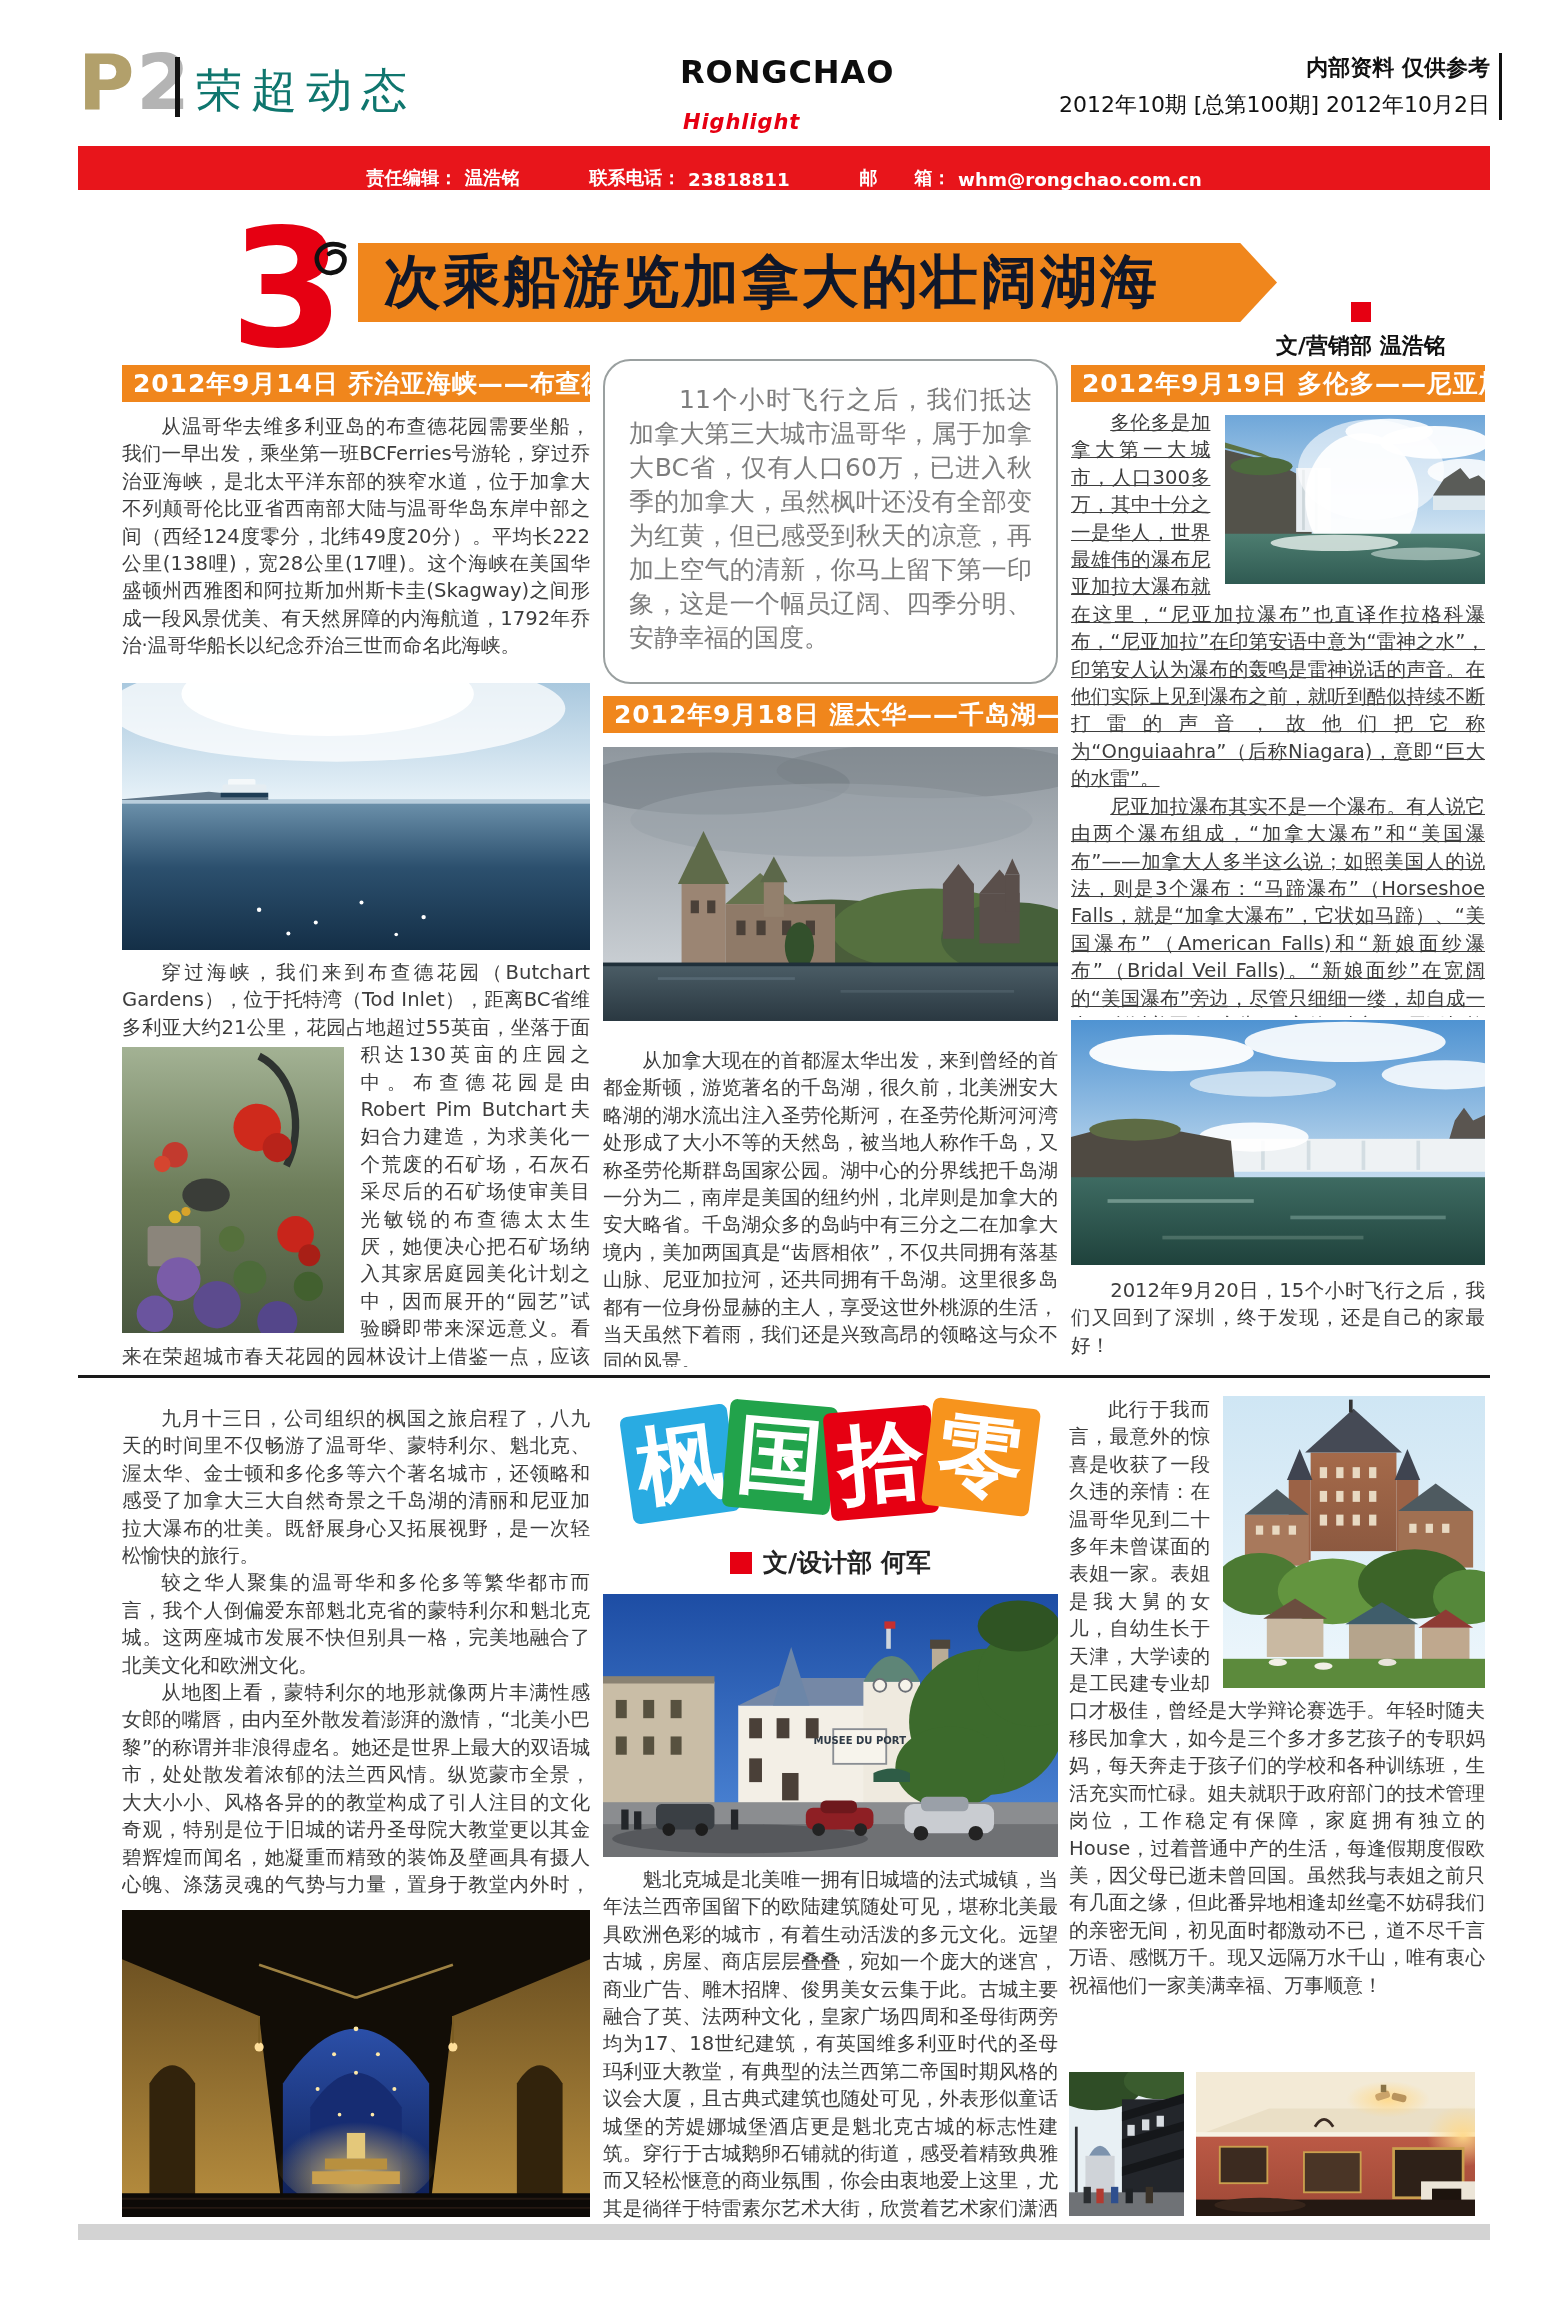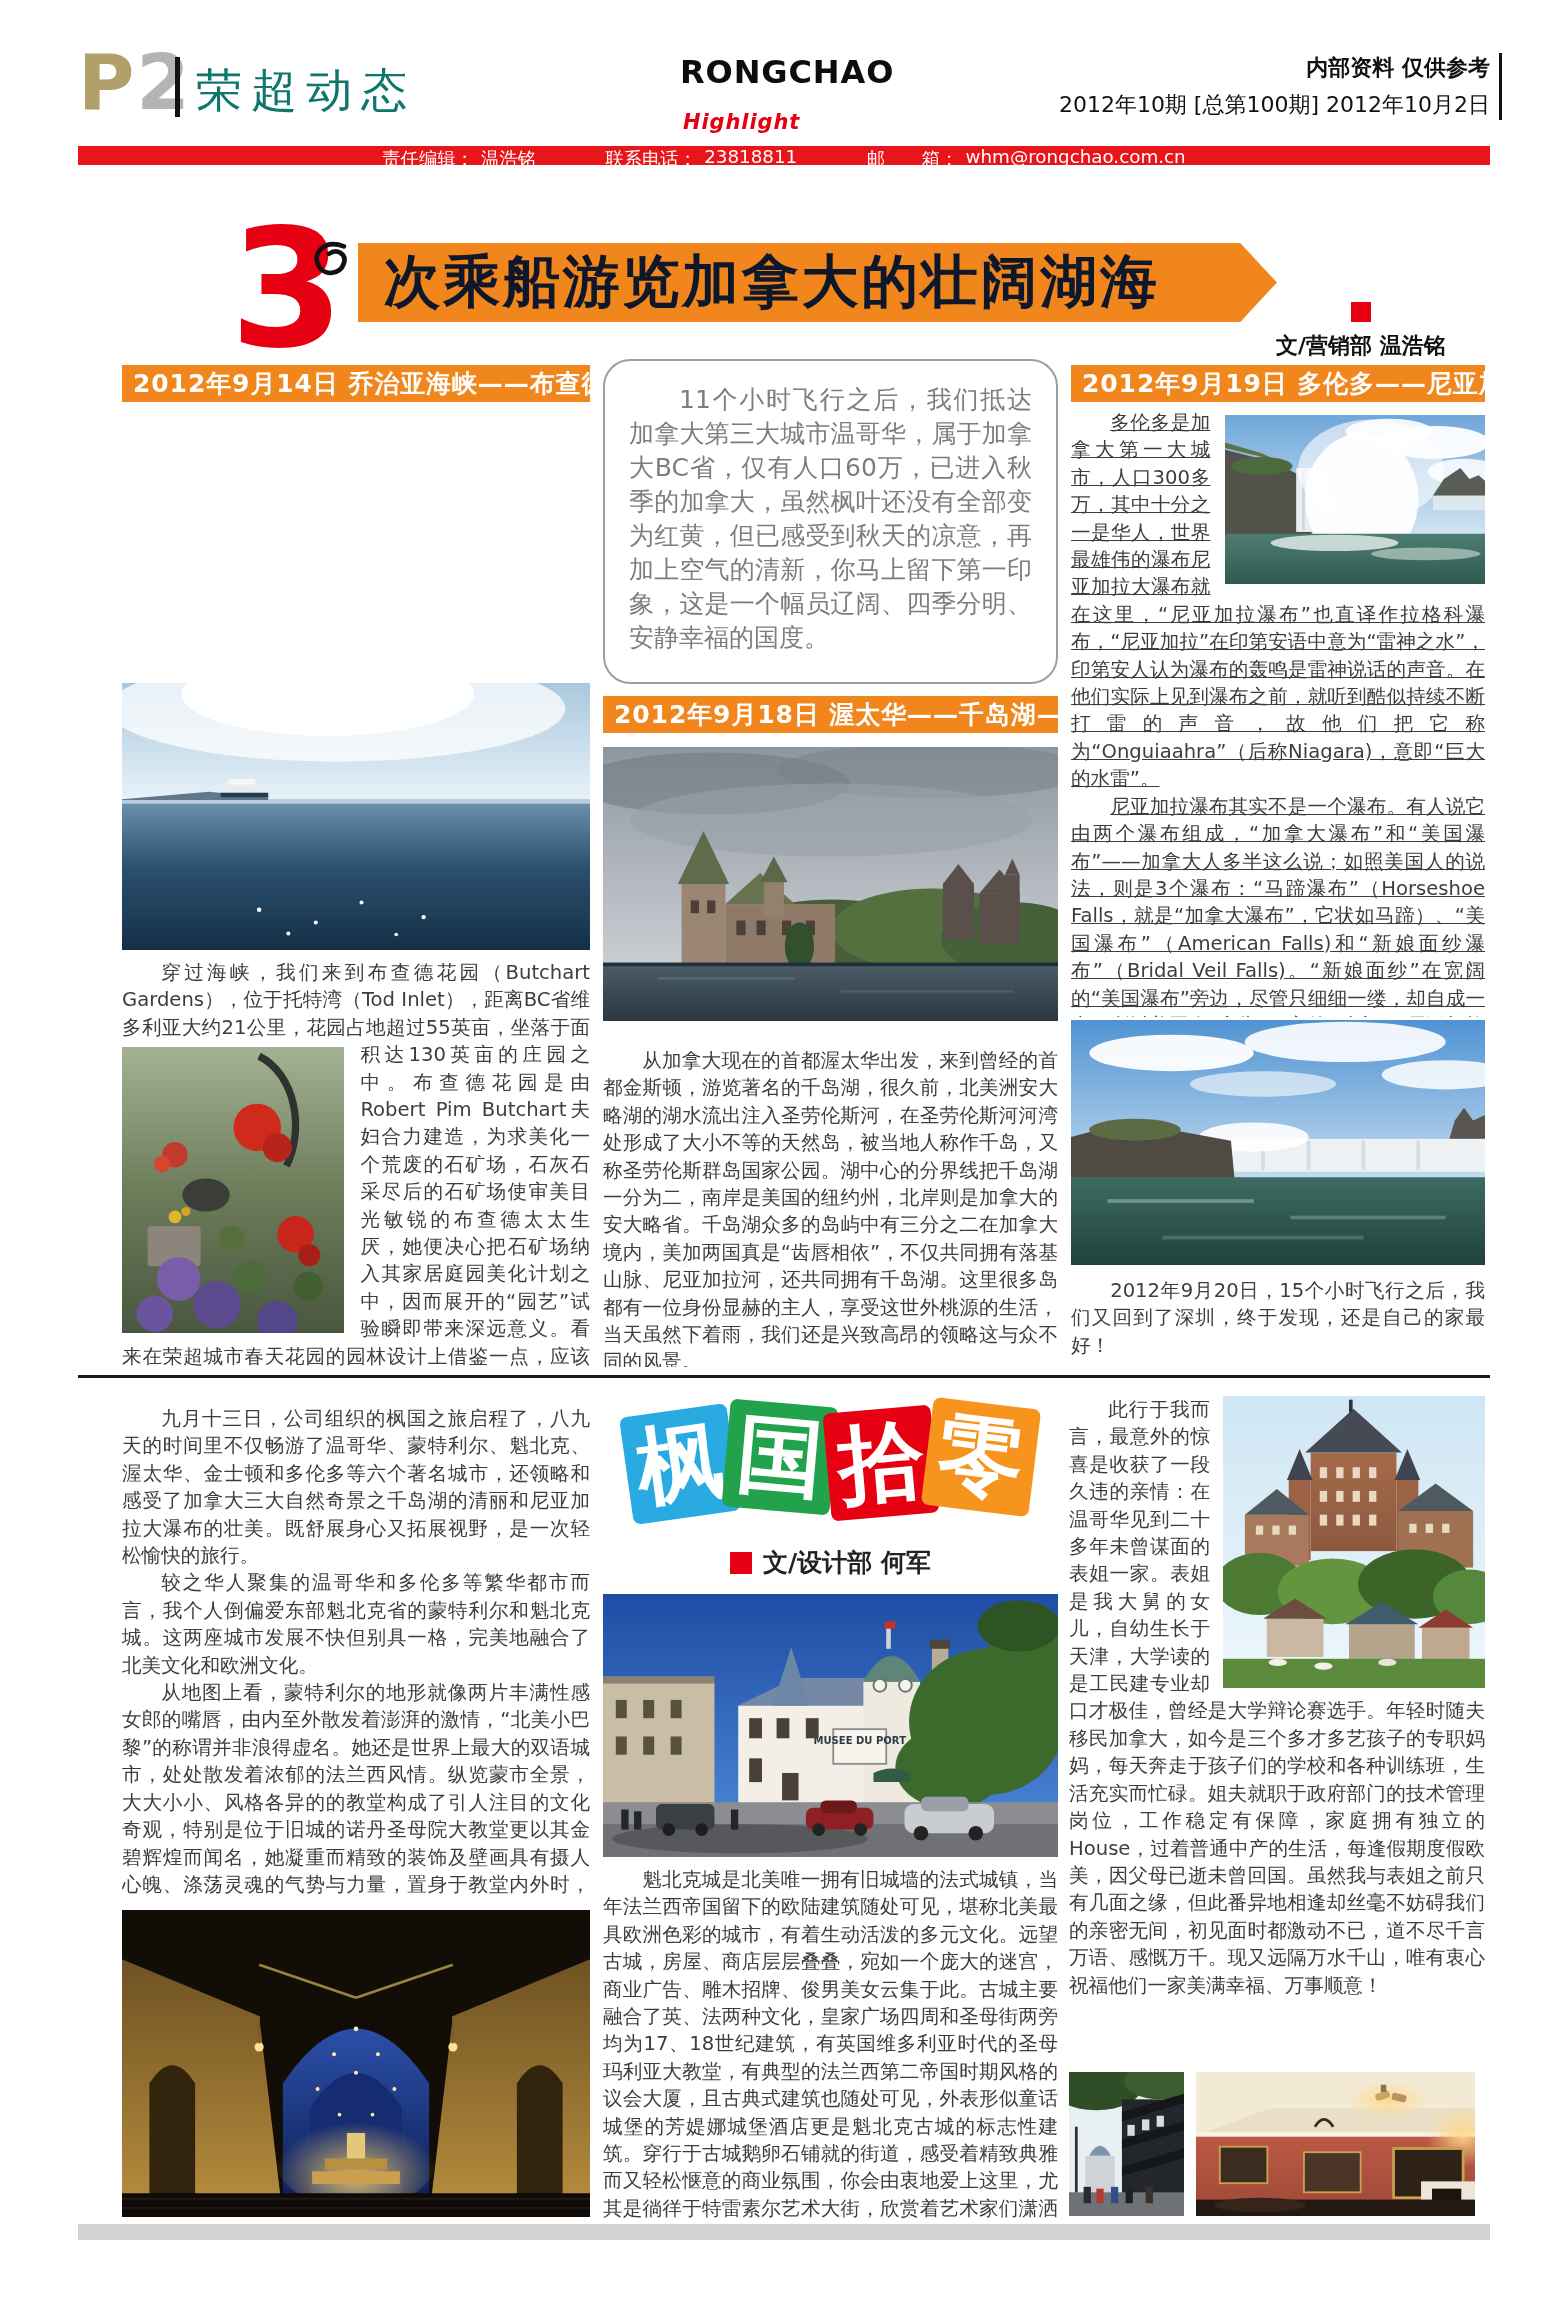--- a/index.html
+++ b/index.html
@@ -10,22 +10,22 @@
   .p2{left:78px;top:44px;font-size:77px;font-weight:bold;line-height:1;letter-spacing:1.8px;}
   .p2 .pn1{color:#b2a06b;}
   .p2 .pn2{color:#b4b4b4;}
   .hsep{left:175px;top:57px;width:4.6px;height:60px;background:#121212;}
   .sect{left:196px;top:60px;font-size:46px;font-weight:normal;color:#0f766e;letter-spacing:9.1px;}
   .brand{left:680px;top:53px;font-size:32px;font-weight:800;color:#0d0d0d;letter-spacing:0.9px;}
   .brandsub{left:683px;top:110px;font-size:21px;font-weight:bold;font-style:italic;color:#e60012;letter-spacing:0.9px;}
   .hright{left:1019px;top:53px;width:471px;text-align:right;border-right:3.7px solid #111;padding-right:9.1px;}
   .notice{font-size:22px;font-weight:bold;color:#111;}
   .issue{font-size:22px;color:#111;margin-top:7.3px;}
-  .redbar{left:78px;top:146px;width:1412px;height:19px;background:#e8151b;color:#fff;
-          display:flex;align-items:flex-start;justify-content:center;font-size:18.3px;font-weight:normal;gap:7.3px;}
+  .redbar{left:78px;top:146px;width:1412px;height:44px;background:#e8151b;color:#fff;
+          display:flex;align-items:flex-end;justify-content:center;font-size:18.3px;font-weight:bold;gap:7.3px;}
   .redbar .gap{display:inline-block;width:55px;}
   
   .fnum{left:230px;top:208px;font-size:164px;font-weight:bold;color:#e60012;line-height:1;}
   .swirl{left:307px;top:239px;width:48px;height:48px;}
   .fbanner{left:358px;top:243px;width:919px;height:79px;background:#f0861c;
            clip-path:polygon(0 0,96% 0,100% 50%,96% 100%,0 100%);
            display:flex;align-items:center;padding-left:25.6px;box-sizing:border-box;
            font-size:57px;font-weight:bold;color:#0f172a;letter-spacing:2.7px;white-space:nowrap;}
   .fbyline{left:1276px;top:302px;display:flex;align-items:center;gap:9.1px;flex-direction:column;}
   .redsq{width:20px;height:20px;background:#e60012;display:inline-block;}
@@ -97,20 +97,23 @@
   </div>
   <div class="abs fbanner">
     <span>次乘船游览加拿大的壮阔湖海</span>
   </div>
   <div class="abs fbyline">
     <span class="redsq"></span>
     <span class="t">文/营销部  温浩铭</span>
   </div>
 
   <div class="abs obar" style="left:122px;top:365px;width:468px;">2012年9月14日  乔治亚海峡——布查德花园</div>
+  <div class="abs body clip" style="left:122px;top:413px;width:468px;height:270px;">
+    <p>从温哥华去维多利亚岛的布查德花园需要坐船，我们一早出发，乘坐第一班BCFerries号游轮，穿过乔治亚海峡，是北太平洋东部的狭窄水道，位于加拿大不列颠哥伦比亚省西南部大陆与温哥华岛东岸中部之间（西经124度零分，北纬49度20分）。平均长222公里(138哩)，宽28公里(17哩)。这个海峡在美国华盛顿州西雅图和阿拉斯加州斯卡圭(Skagway)之间形成一段风景优美、有天然屏障的内海航道，1792年乔治·温哥华船长以纪念乔治三世而命名此海峡。</p>
+  </div>
 
   <div class="abs ph" style="left:122px;top:683px;width:468px;height:267px;">
     <svg viewBox="0 0 512 292" preserveAspectRatio="none">
       <defs>
         <linearGradient id="gsky" x1="0" y1="0" x2="0" y2="1">
             <stop offset="0" stop-color="#a9c8de"></stop>
             <stop offset="1" stop-color="#e9f3f9"></stop>
           </linearGradient>
         <linearGradient id="gsea" x1="0" y1="0" x2="0" y2="1">
             <stop offset="0" stop-color="#6e93ad"></stop>

